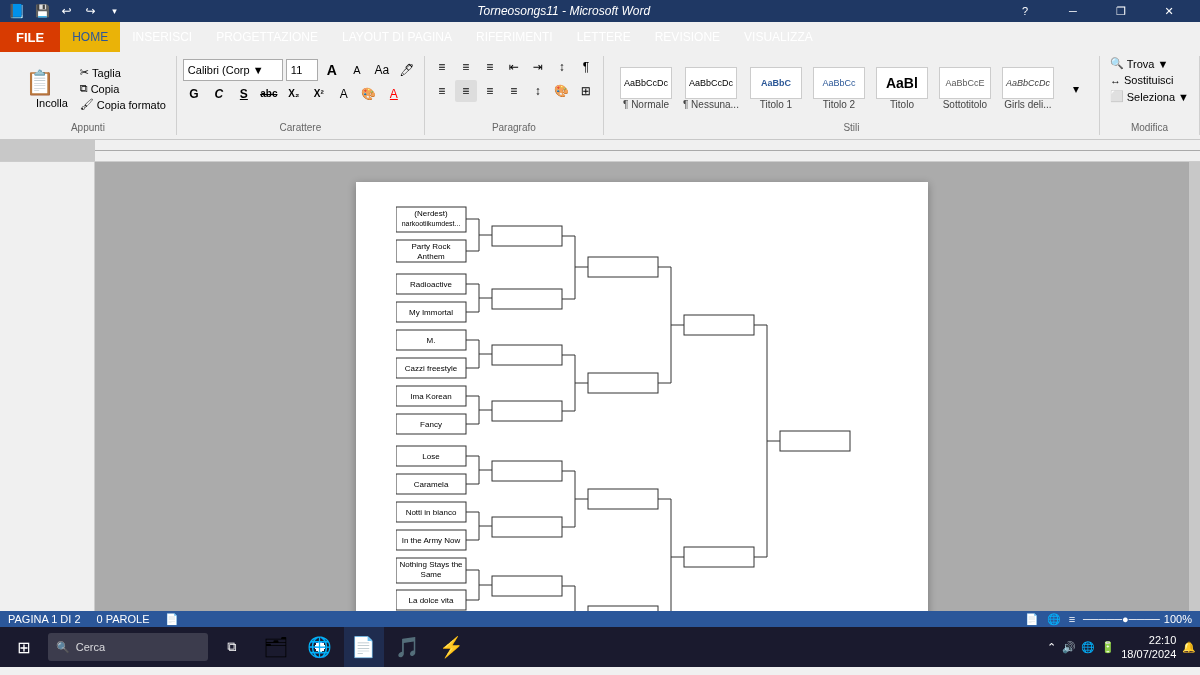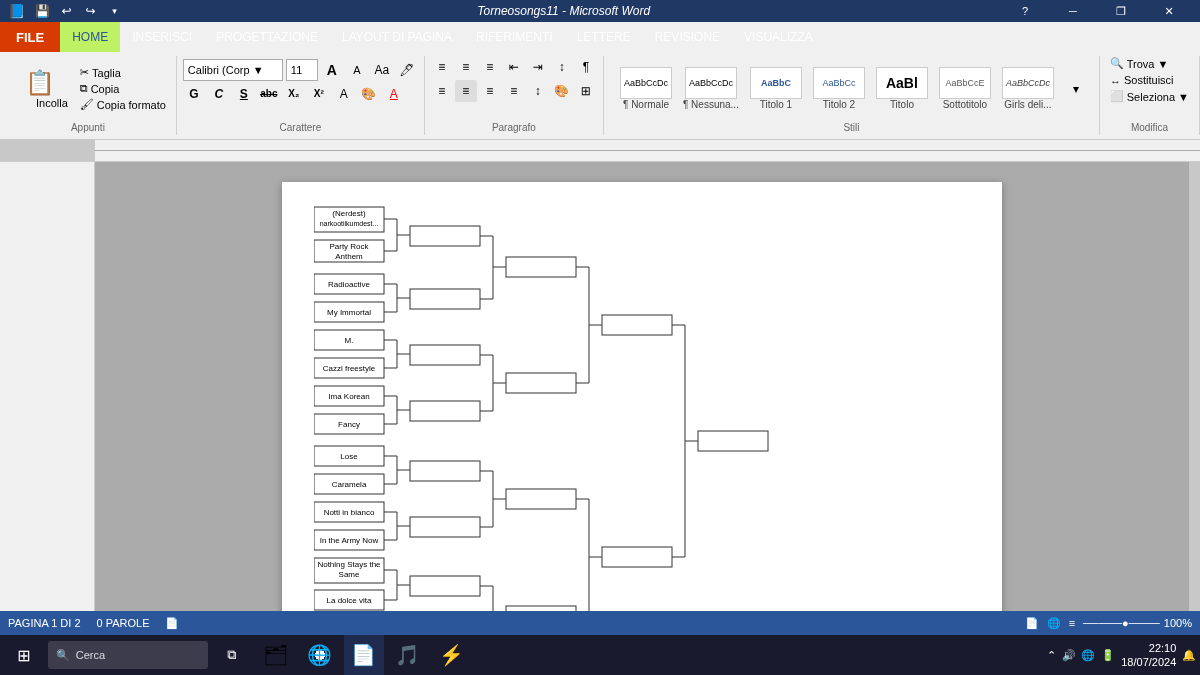--- a/index.html
+++ b/index.html
@@ -37,21 +37,21 @@
     }
     .tab-item {
       color: white;
       padding: 0 12px;
       height: 30px;
       display: flex;
       align-items: center;
       font-size: 12px;
       cursor: pointer;
     }
-    .tab-item.active { background: #bef264; color: #2b579a; }
+    .tab-item.active { background: #eab308; color: #2b579a; }
 
     
     #ribbon-content {
       background: #f0f0f0;
       border-bottom: 1px solid #c8c8c8;
       display: flex;
       align-items: stretch;
       height: 88px;
       padding: 4px 0;
     }
@@ -215,30 +215,30 @@
     #doc-scroll {
       flex: 1;
       overflow: auto;
       background: #ababab;
       display: flex;
       justify-content: center;
       padding: 20px;
     }
     #doc-page {
       background: white;
-      width: 720px;
+      width: 572px;
       min-height: 480px;
-      padding: 20px 32px;
+      padding: 20px 40px;
       box-shadow: 0 2px 8px rgba(0,0,0,0.3);
       position: relative;
     }
 
     
     #status-bar {
-      height: 24px;
+      height: 16px;
       background: #2b579a;
       display: flex;
       align-items: center;
       justify-content: space-between;
       padding: 0 8px;
       color: white;
       font-size: 11px;
       text-align: right;
     }
     #status-left { display: flex; gap: 16px; align-items: center; }

